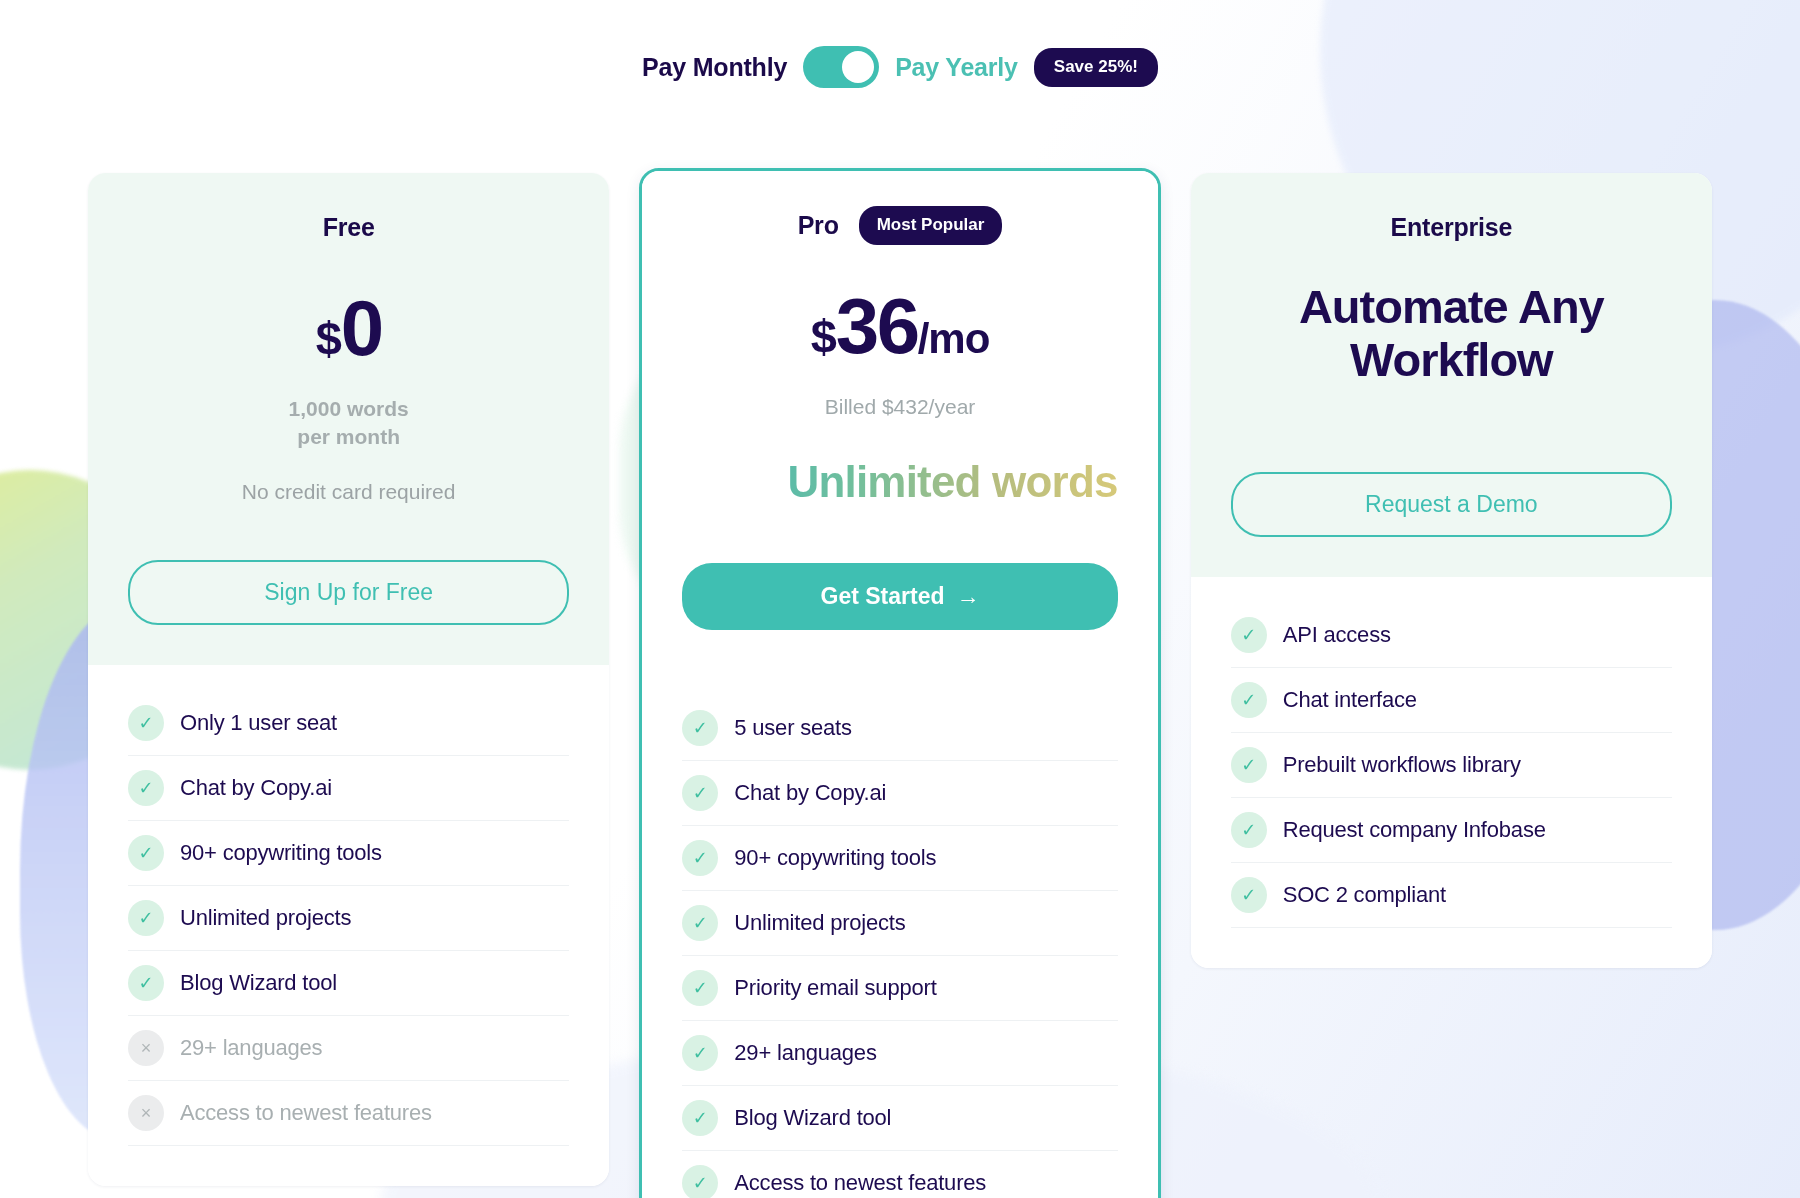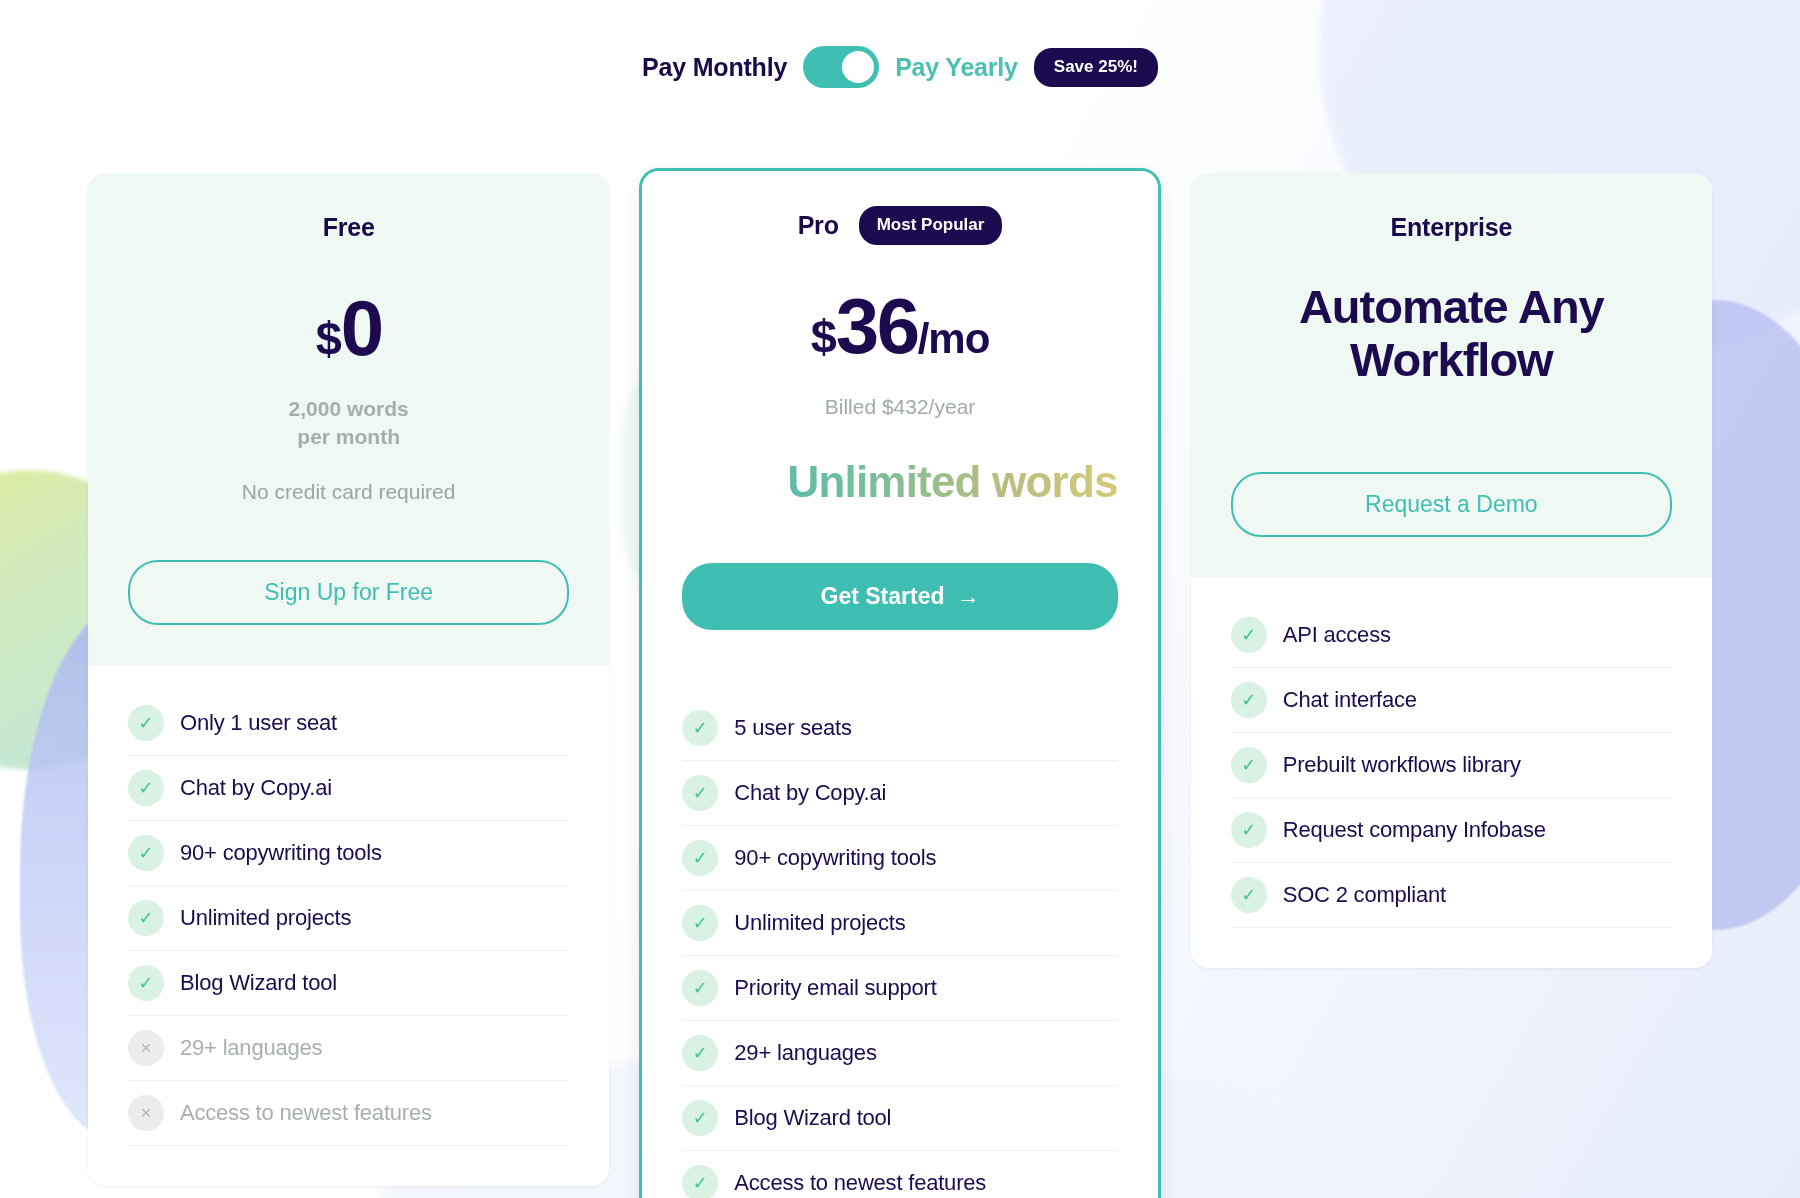--- a/index.html
+++ b/index.html
@@ -323,21 +323,21 @@
         <div class="plan-title-row">
           <span class="plan-title">Free</span>
         </div>
 
         <div class="price-row">
           <span class="price-currency">$</span>
           <span class="price-amount">0</span>
         </div>
 
         <div class="price-sub bold">
-          <div>2,000 words</div>
+          <div>1,000 words</div>
           <div>per month</div>
         </div>
 
         <div class="price-note">No credit card required</div>
 
         <button class="cta outline">
           <span>Sign Up for Free</span>
         </button>
       </div>
 

